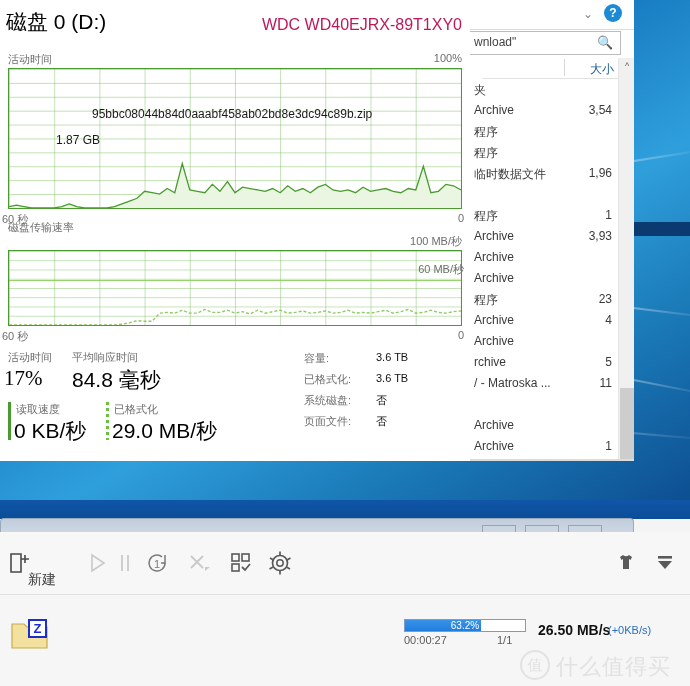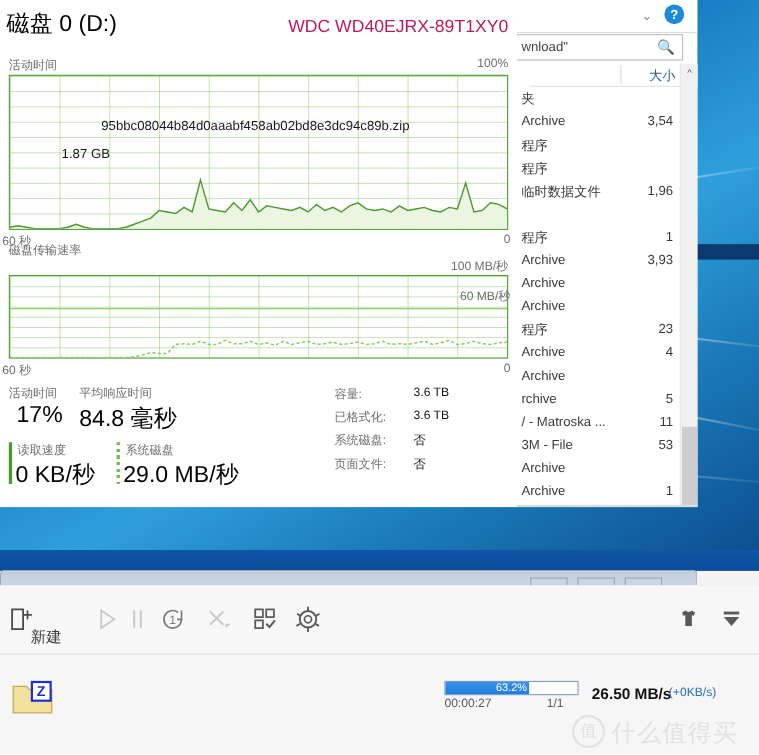--- a/index.html
+++ b/index.html
@@ -134,30 +134,30 @@
     <svg class="gsvg" id="g2svg" viewBox="0 0 454 76" preserveAspectRatio="none">
         <path d="M0.00 76.00 L7.57 76.00 L15.13 76.00 L22.70 76.00 L30.27 76.00 L37.83 76.00 L45.40 76.00 L52.97 76.00 L60.53 76.00 L68.10 76.00 L75.67 76.00 L83.23 76.00 L90.80 76.00 L98.37 76.00 L105.93 76.00 L113.50 75.24 L121.07 73.72 L128.63 71.44 L136.20 72.20 L143.77 72.20 L151.33 63.84 L158.90 63.08 L166.47 63.84 L174.03 60.80 L181.60 63.84 L189.17 63.84 L196.73 60.04 L204.30 63.08 L211.87 63.08 L219.43 60.80 L227.00 63.84 L234.57 62.32 L242.13 64.60 L249.70 60.80 L257.27 63.84 L264.83 62.32 L272.40 60.80 L279.97 63.84 L287.53 63.08 L295.10 61.56 L302.67 63.84 L310.23 63.08 L317.80 61.56 L325.37 63.84 L332.93 63.08 L340.50 60.80 L348.07 63.84 L355.63 63.08 L363.20 63.84 L370.77 62.32 L378.33 60.80 L385.90 63.84 L393.47 62.32 L401.03 60.04 L408.60 63.84 L416.17 63.08 L423.73 60.80 L431.30 63.08 L438.87 63.84 L446.43 62.32 L454.00 61.56" fill="none" stroke="#8fcc63" stroke-width="1.4" stroke-dasharray="3,2" vector-effect="non-scaling-stroke"></path>
         <line x1="0" x2="454" y1="30.4" y2="30.4" stroke="#8fcc63" stroke-width="1" vector-effect="non-scaling-stroke"></line>
       </svg>
   </div>
   <div class="inline-tag" style="top:262px;">60 MB/秒</div>
   <div class="axis-l" style="top:329px;">60 秒</div>
   <div class="axis-r" style="top:329px;">0</div>
 
   <div class="st-lab" style="left:8px;top:350px;">活动时间</div>
-  <div class="st-val" style="left:15px;top:366px;">17%</div>
+  <div class="st-val" style="left:4px;top:366px;font-family:Liberation Serif, serif;">17%</div>
   <div class="st-lab" style="left:72px;top:350px;">平均响应时间</div>
   <div class="st-val" style="left:72px;top:366px;">84.8 毫秒</div>
 
   <div class="st-bar-solid" style="left:8px;top:402px;height:38px;"></div>
   <div class="st-lab" style="left:16px;top:402px;">读取速度</div>
   <div class="st-val" style="left:14px;top:417px;">0 KB/秒</div>
 
   <div class="st-bar-dot" style="left:106px;top:402px;height:38px;"></div>
-  <div class="st-lab" style="left:114px;top:402px;">系统磁盘</div>
+  <div class="st-lab" style="left:114px;top:402px;">已格式化</div>
   <div class="st-val" style="left:112px;top:417px;">29.0 MB/秒</div>
 
   <div class="inf-lab" style="left:304px;top:351px;">容量:</div>
   <div class="inf-val" style="left:344px;top:351px;">3.6 TB</div>
   <div class="inf-lab" style="left:304px;top:372px;">已格式化:</div>
   <div class="inf-val" style="left:344px;top:372px;">3.6 TB</div>
   <div class="inf-lab" style="left:304px;top:393px;">系统磁盘:</div>
   <div class="inf-val" style="left:344px;top:393px;">否</div>
   <div class="inf-lab" style="left:304px;top:414px;">页面文件:</div>
   <div class="inf-val" style="left:344px;top:414px;">否</div>
@@ -229,24 +229,20 @@
         <div class="exp-size"></div>
       </div>
       <div class="exp-row" style="top: 273px;">
         <div class="exp-type">rchive</div>
         <div class="exp-size">5</div>
       </div>
       <div class="exp-row" style="top: 294px;">
         <div class="exp-type">/ - Matroska ...</div>
         <div class="exp-size">11</div>
       </div>
-      <div class="exp-row" style="top: 315px;">
-        <div class="exp-type">3M - File</div>
-        <div class="exp-size">53</div>
-      </div>
       <div class="exp-row" style="top: 336px;">
         <div class="exp-type">Archive</div>
         <div class="exp-size"></div>
       </div>
       <div class="exp-row" style="top: 357px;">
         <div class="exp-type">Archive</div>
         <div class="exp-size">1</div>
       </div>
     </div>
 

